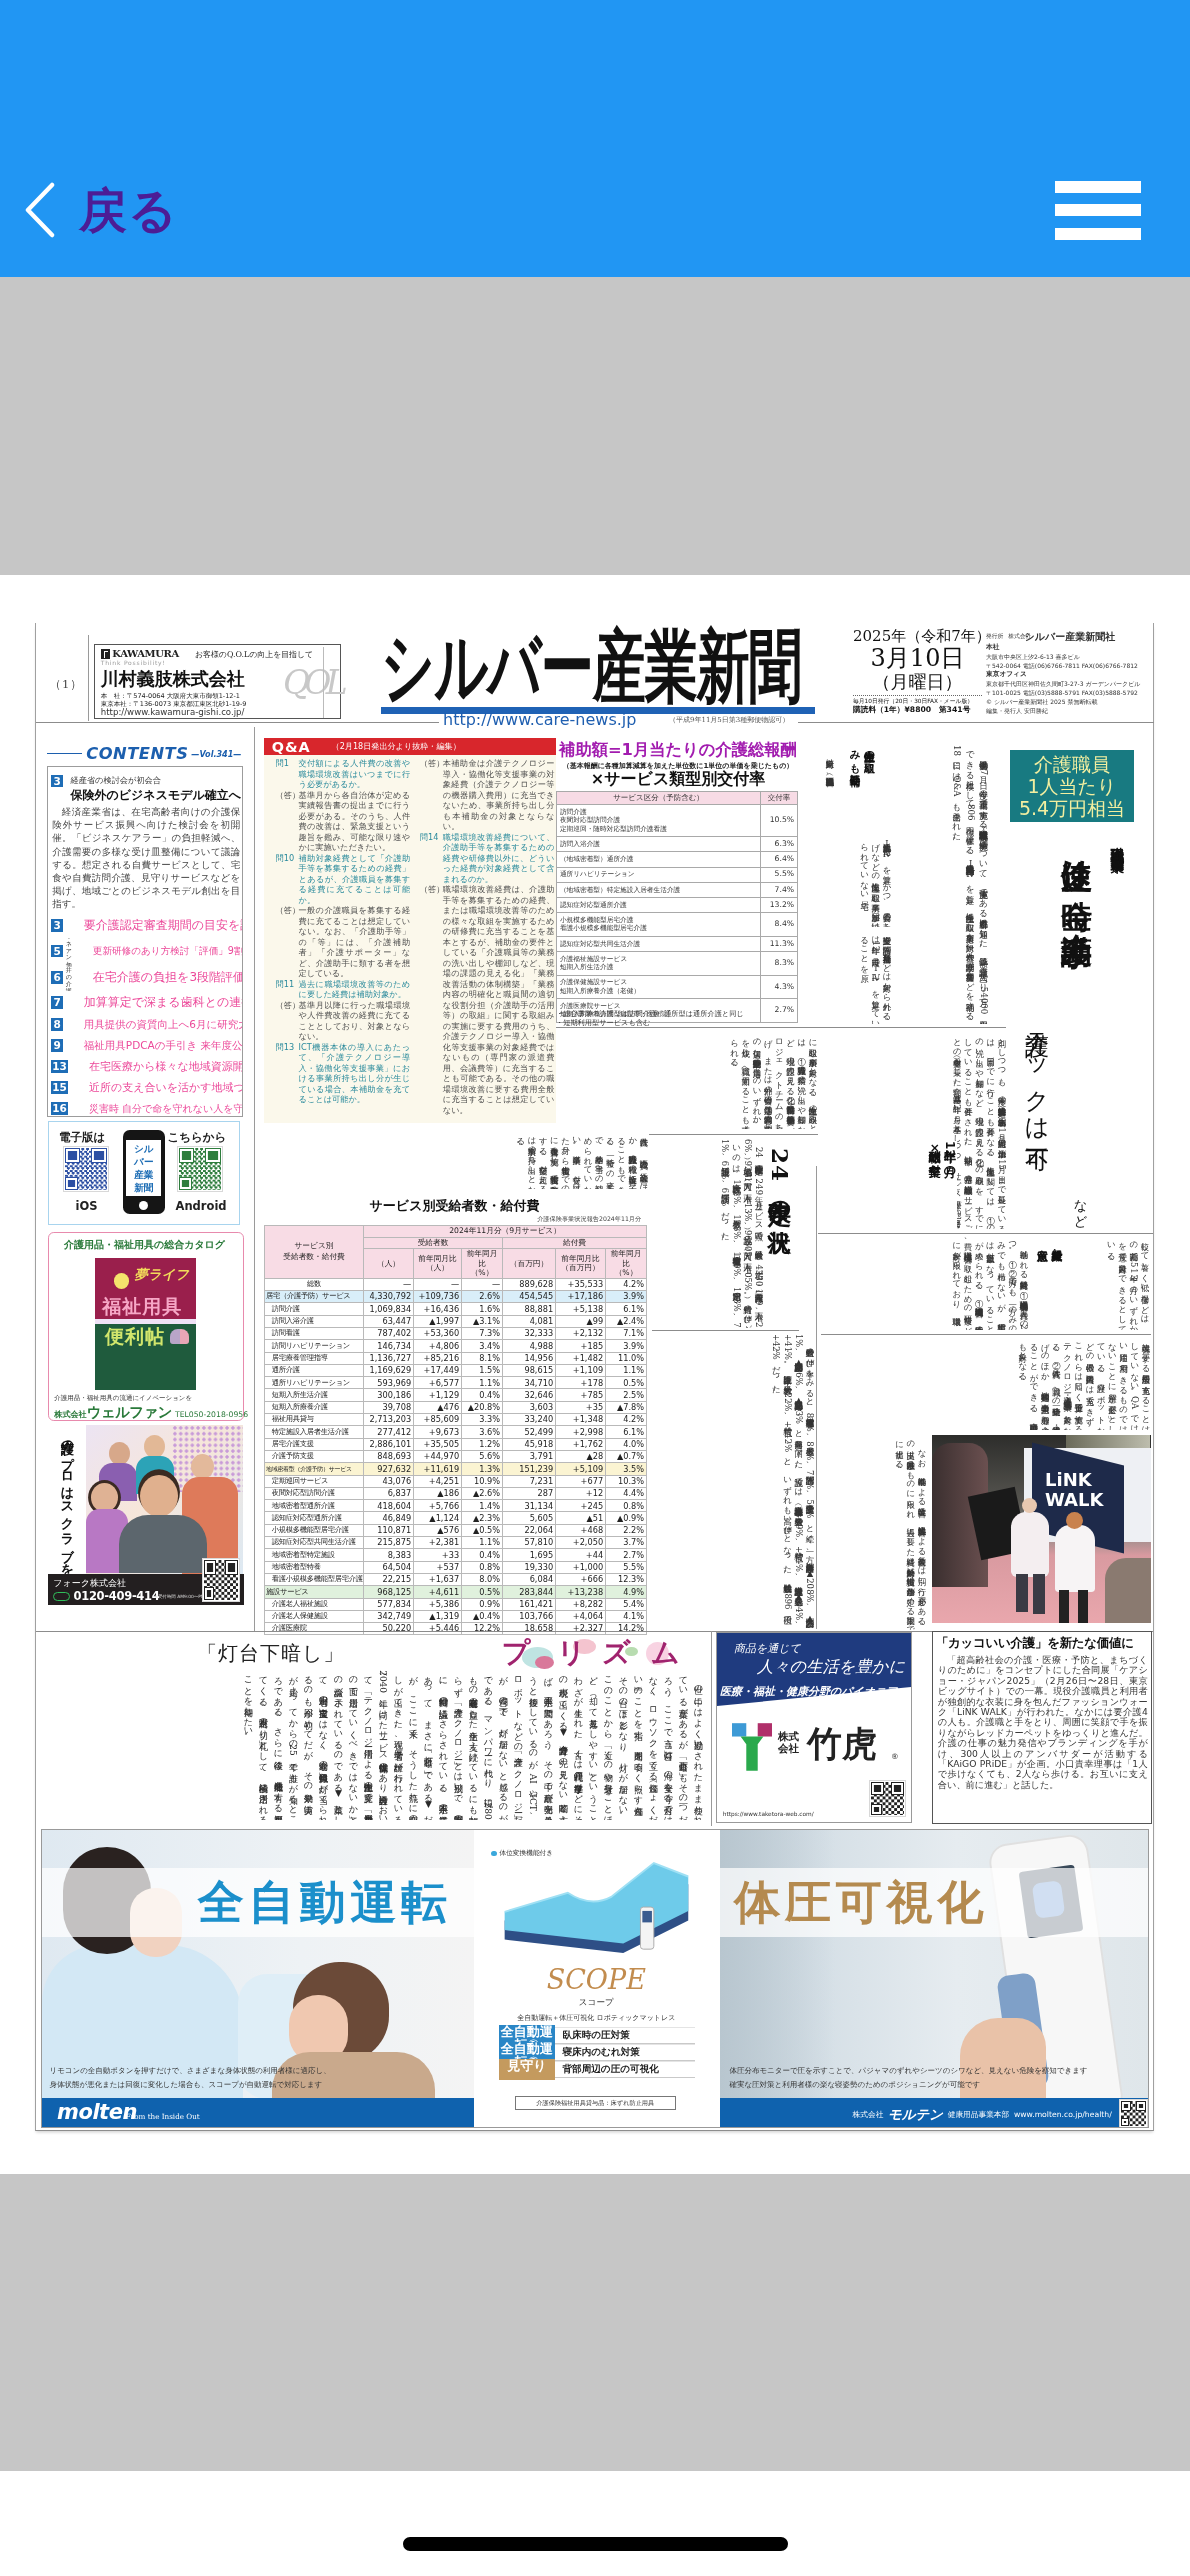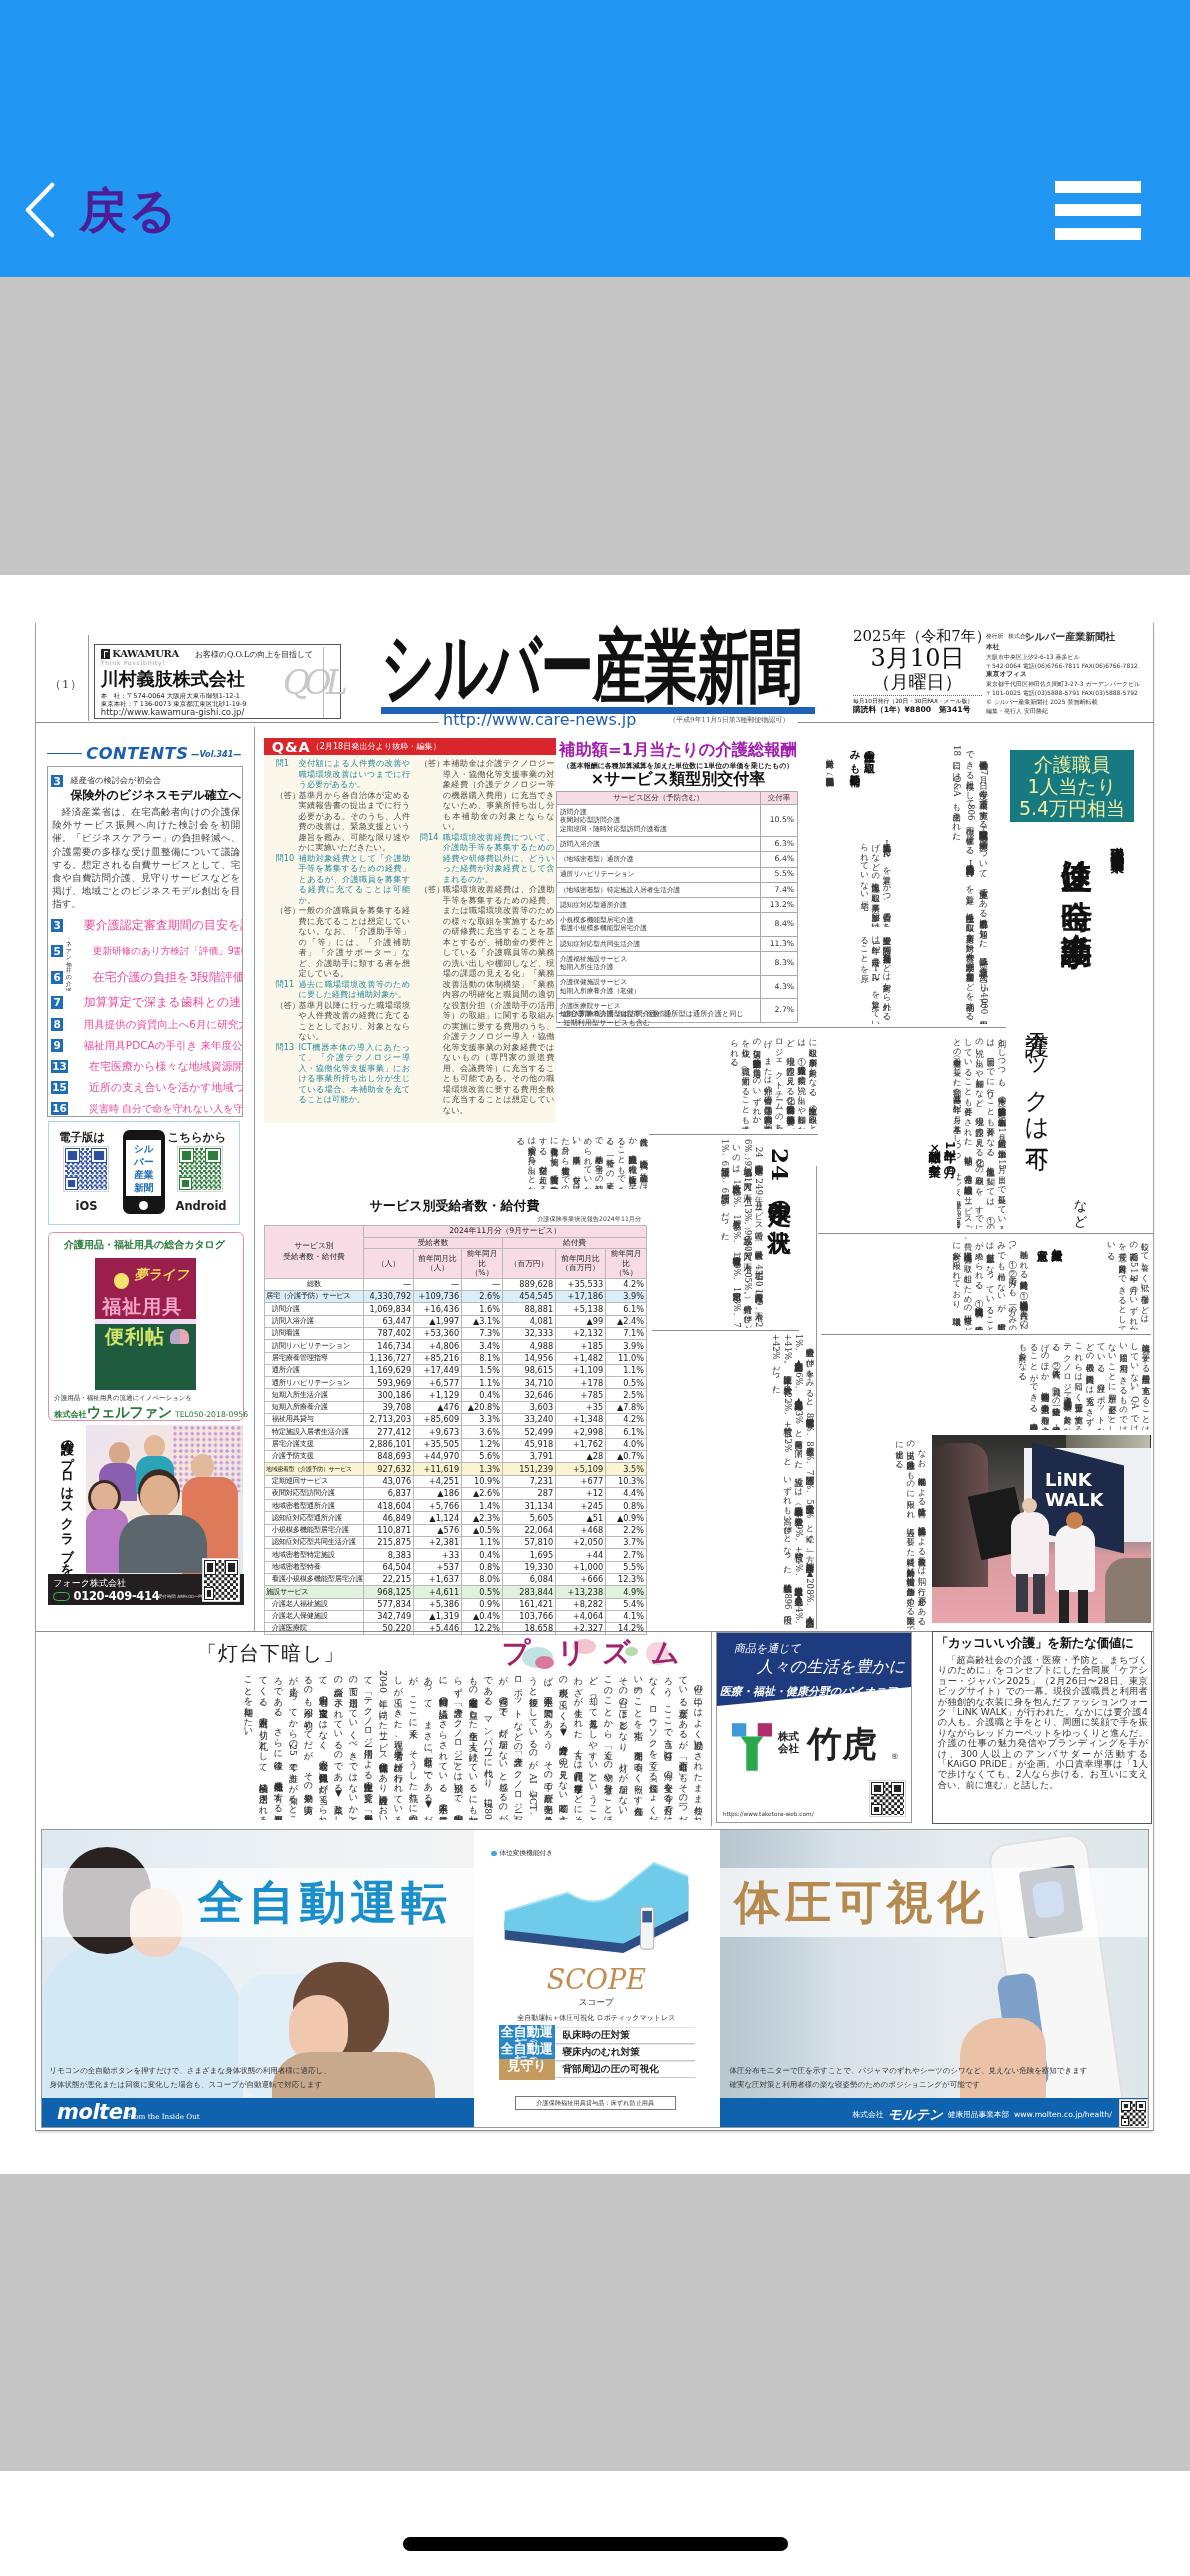--- a/index.html
+++ b/index.html
@@ -110,21 +110,21 @@
 .fk-foot{background:#231f20}
 .fk-co{font-size:9px;color:#fff;white-space:nowrap}
 .fk-fd{width:16.3px;height:8.6px;border:1.9px solid #2fbf5a;border-radius:4.8px}
 .fk-tel{font-size:11.5px;font-weight:bold;color:#fff;white-space:nowrap;letter-spacing:-0.3px}
 .fk-hrs{font-size:4.4px;color:#ddd;white-space:nowrap}
 
 
 .qa{background:#fbf8eb}
 .qa-head{position:absolute;left:0;top:0;width:292px;height:17px;background:#d8262c;color:#fff;padding-left:7.7px;display:flex;align-items:center;white-space:nowrap}
 .qa-t{font-size:14.4px;font-weight:bold;letter-spacing:1px}
-.qa-n{font-size:8.1px;margin-left:1px}
+.qa-n{font-size:8.1px;margin-left:21px}
 .qa-cols{column-count:2;column-gap:9.6px;column-fill:auto;overflow:hidden;font-size:8.2px;line-height:10.5px}
 .qa-item{position:relative;padding-left:23px;text-align:justify}
 .qa-lbl{position:absolute;left:0;top:0;white-space:nowrap}
 .qa-item[data-kind="q"]{color:#2a8a9c}
 .qa-item[data-kind="a"]{color:#4e4e4e}
 
 
 .st-title{text-align:center;font-size:16.3px;font-weight:bold;color:#a21caf;white-space:nowrap;line-height:18px}
 .st-sub{text-align:center;font-size:7px;font-weight:bold;white-space:nowrap;color:#222}
 .st-x{text-align:center;font-size:16px;font-weight:bold;color:#111;white-space:nowrap;line-height:18px}

